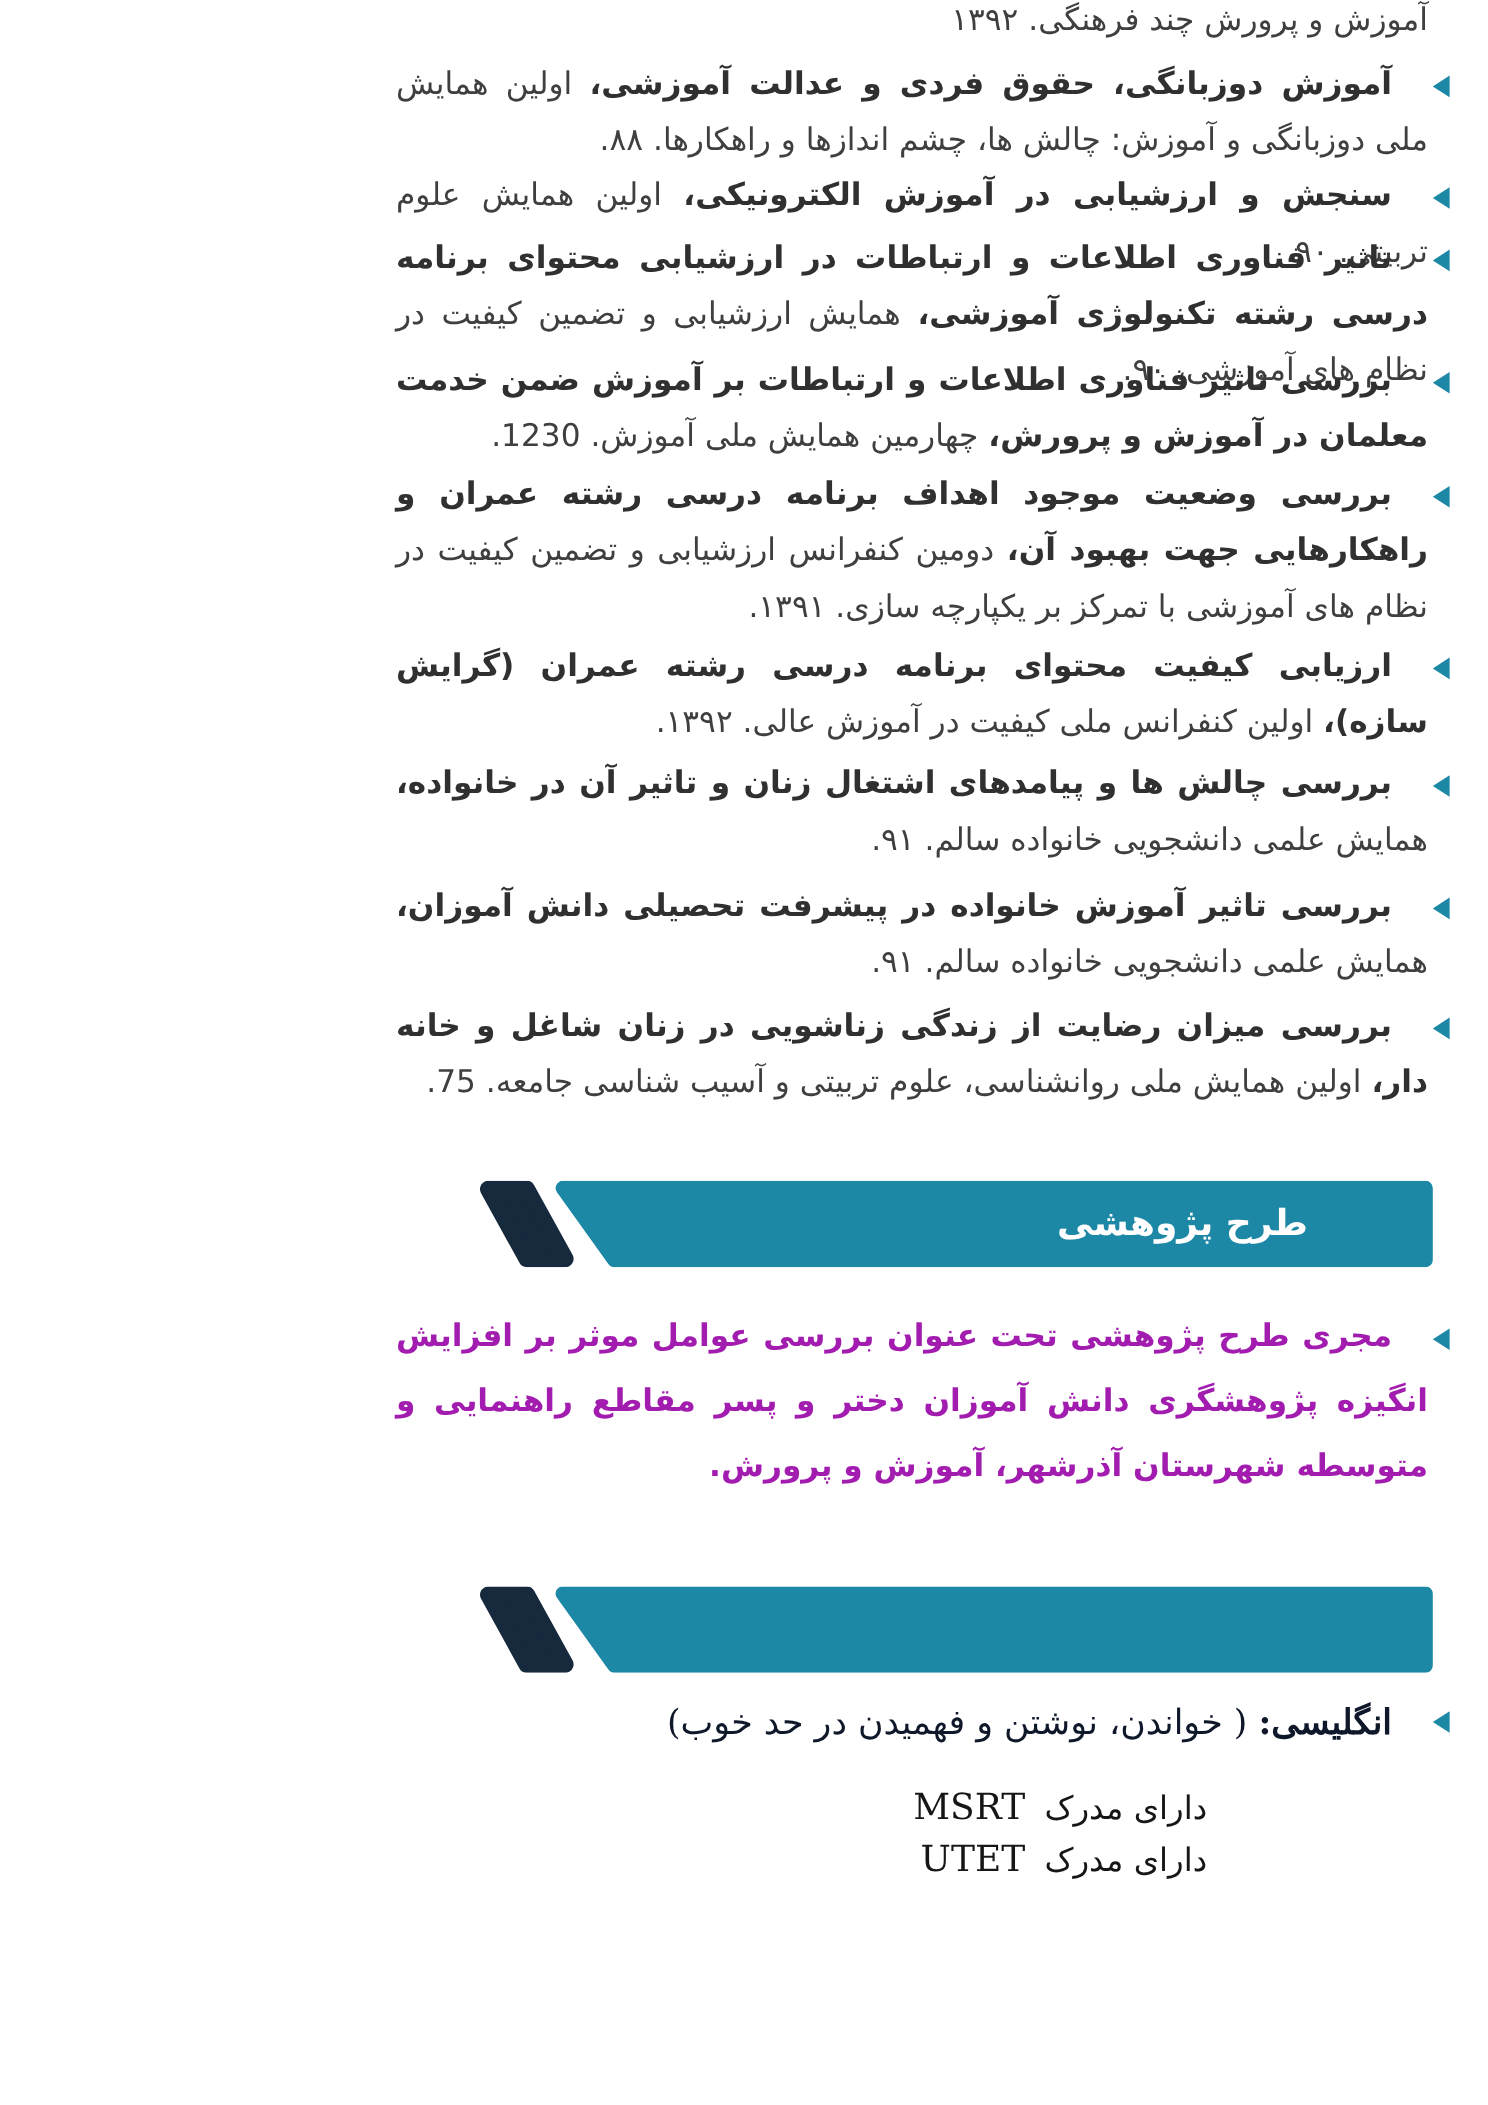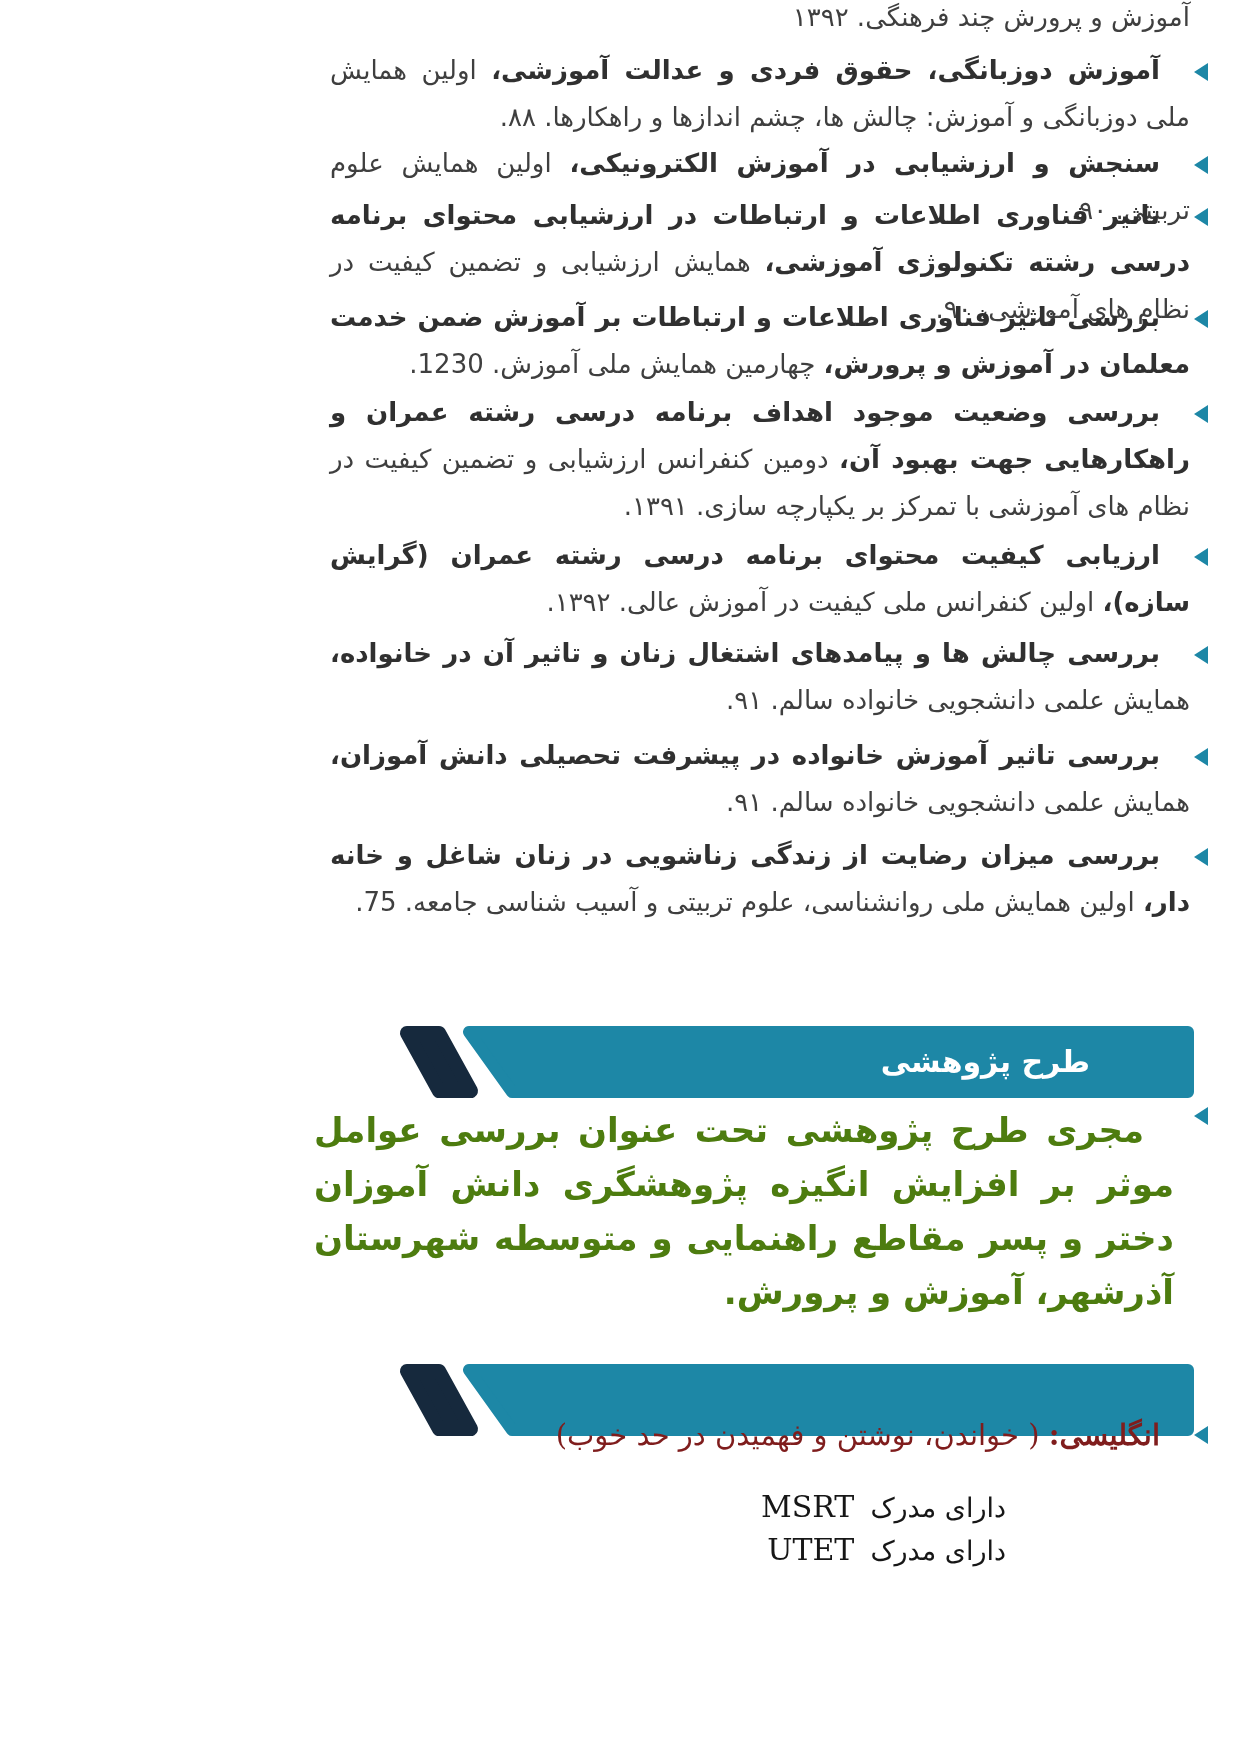--- a/index.html
+++ b/index.html
@@ -27,39 +27,39 @@
   .item-text b { color: #303030; }
   .tri {
     position: absolute; right: -18px; top: 16px;
     width: 0; height: 0;
     border-top: 9px solid transparent;
     border-bottom: 9px solid transparent;
     border-right: 14px solid #1d87a6;
   }
 
   
-  .banner { position: absolute; left: 0; width: 1152px; height: 72px; margin-top: 42px; }
+  .banner { position: absolute; left: 0; width: 1152px; height: 72px; }
   .banner svg { position: absolute; left: 0; top: 0; }
   .banner-label {
     position: absolute; right: 62px; top: 0; line-height: 72px;
     color: #ffffff; font-weight: bold; font-size: 30px;
   }
 
   
   .project-para {
     position: absolute; top: 1087px; right: 50px; width: 860px;
-    margin: 16px; font-size: 34px; line-height: 54px; font-weight: bold;
-    color: #4d7c0f; text-align: justify; text-indent: 30px;
+    margin: 0; font-size: 26px; line-height: 54px; font-weight: bold;
+    color: #a21caf; text-align: justify; text-indent: 30px;
   }
 
   
   .lang-item { position: absolute; top: 1412px; right: 50px; width: 860px; }
   .lang-text {
     margin: 0; font-family: "DejaVu Serif", serif;
-    font-size: 29px; line-height: 47px; color: #7f1d1d;
+    font-size: 29px; line-height: 47px; color: #0f172a;
     text-indent: 30px;
   }
   .lang-text b { font-weight: bold; }
   .cert-line {
     position: absolute; right: 50px; width: 860px; margin: 12px;
     padding-right: 172px; box-sizing: border-box;
     font-family: "DejaVu Serif", serif;
     font-size: 27px; line-height: 42px; color: #161616;
     text-align: right;
   }

